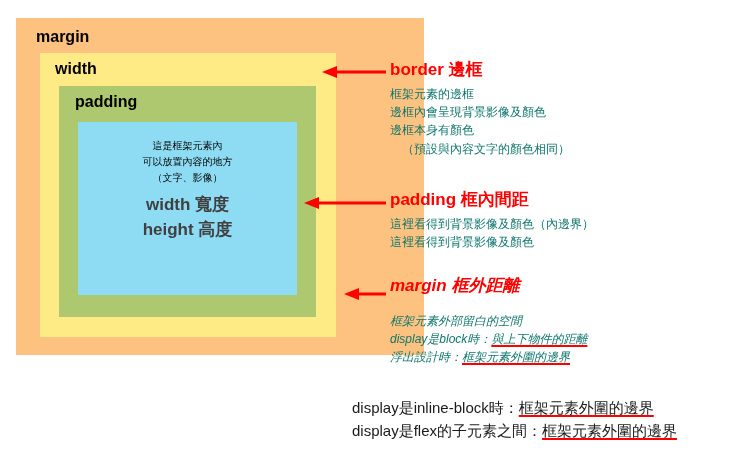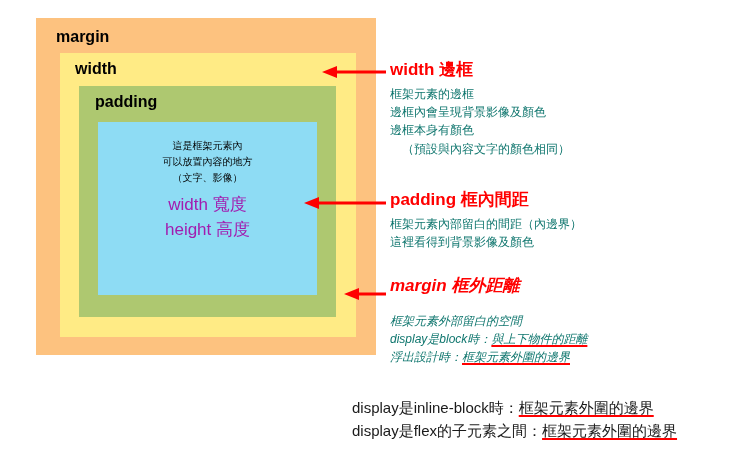--- a/index.html
+++ b/index.html
@@ -17,23 +17,23 @@
 
   #canvas {
     position: relative;
     width: 750px;
     height: 461px;
   }
 
   
   .box-margin {
     position: absolute;
-    left: 36px;
+    left: 16px;
     top: 18px;
-    width: 340px;
+    width: 408px;
     height: 337px;
     background: #fdc27f;
     box-sizing: border-box;
   }
   .box-border {
     position: absolute;
     left: 24px;
     top: 35px;
     width: 296px;
     height: 284px;
@@ -72,23 +72,23 @@
   .label-padding { left: 16px; top: 7px; }
 
   .content-text {
     font-size: 10px;
     line-height: 1.58;
     color: #000000;
     padding-top: 16px;
   }
   .content-text-bold {
     font-size: 17px;
-    font-weight: normal;
+    font-weight: bold;
     line-height: 1.45;
-    color: #a21caf;
+    color: #404040;
     padding-top: 8px;
   }
 
   
   .arrow {
     position: absolute;
     height: 14px;
     pointer-events: none;
   }
   .arrow svg { display: block; }
@@ -178,33 +178,33 @@
   </div>
 
   <div class="arrow" style="left:342px; top:287px; width:46px;">
     <svg width="46" height="14" viewBox="0 0 46 14">
       <line x1="44" y1="7" x2="14" y2="7" stroke="#ff0000" stroke-width="3"></line>
       <polygon points="2,7 17,1 17,13" fill="#ff0000"></polygon>
     </svg>
   </div>
 
   <div class="ann ann-border">
-    <div class="ann-title">width 邊框</div>
+    <div class="ann-title">border 邊框</div>
     <div class="ann-body">
       <div>框架元素的邊框</div>
       <div>邊框內會呈現背景影像及顏色</div>
       <div>邊框本身有顏色</div>
       <div class="indent">（預設與內容文字的顏色相同）</div>
     </div>
   </div>
 
   <div class="ann ann-padding">
     <div class="ann-title">padding 框內間距</div>
     <div class="ann-body">
-      <div>框架元素內部留白的間距（內邊界）</div>
+      <div>這裡看得到背景影像及顏色（內邊界）</div>
       <div>這裡看得到背景影像及顏色</div>
     </div>
   </div>
 
   <div class="ann ann-margin">
     <div class="ann-title">margin 框外距離</div>
     <div class="ann-body">
       <div>框架元素外部留白的空間</div>
       <div>
         <span>display是block時：</span><span class="u-red">與上下物件的距離</span>

